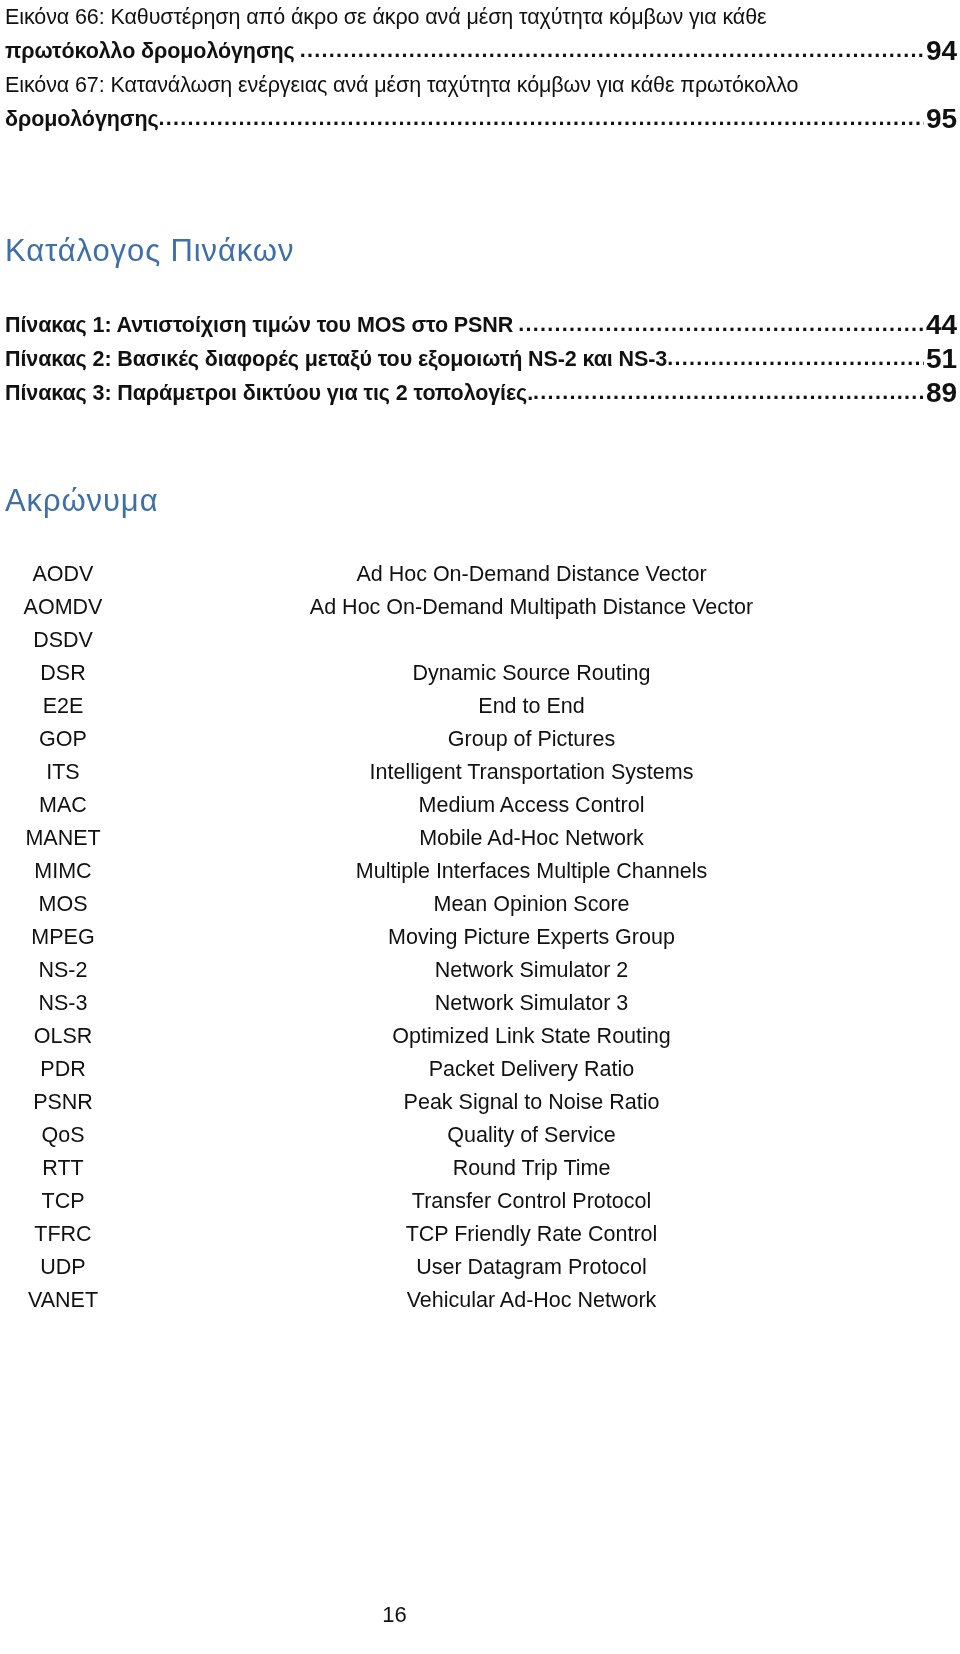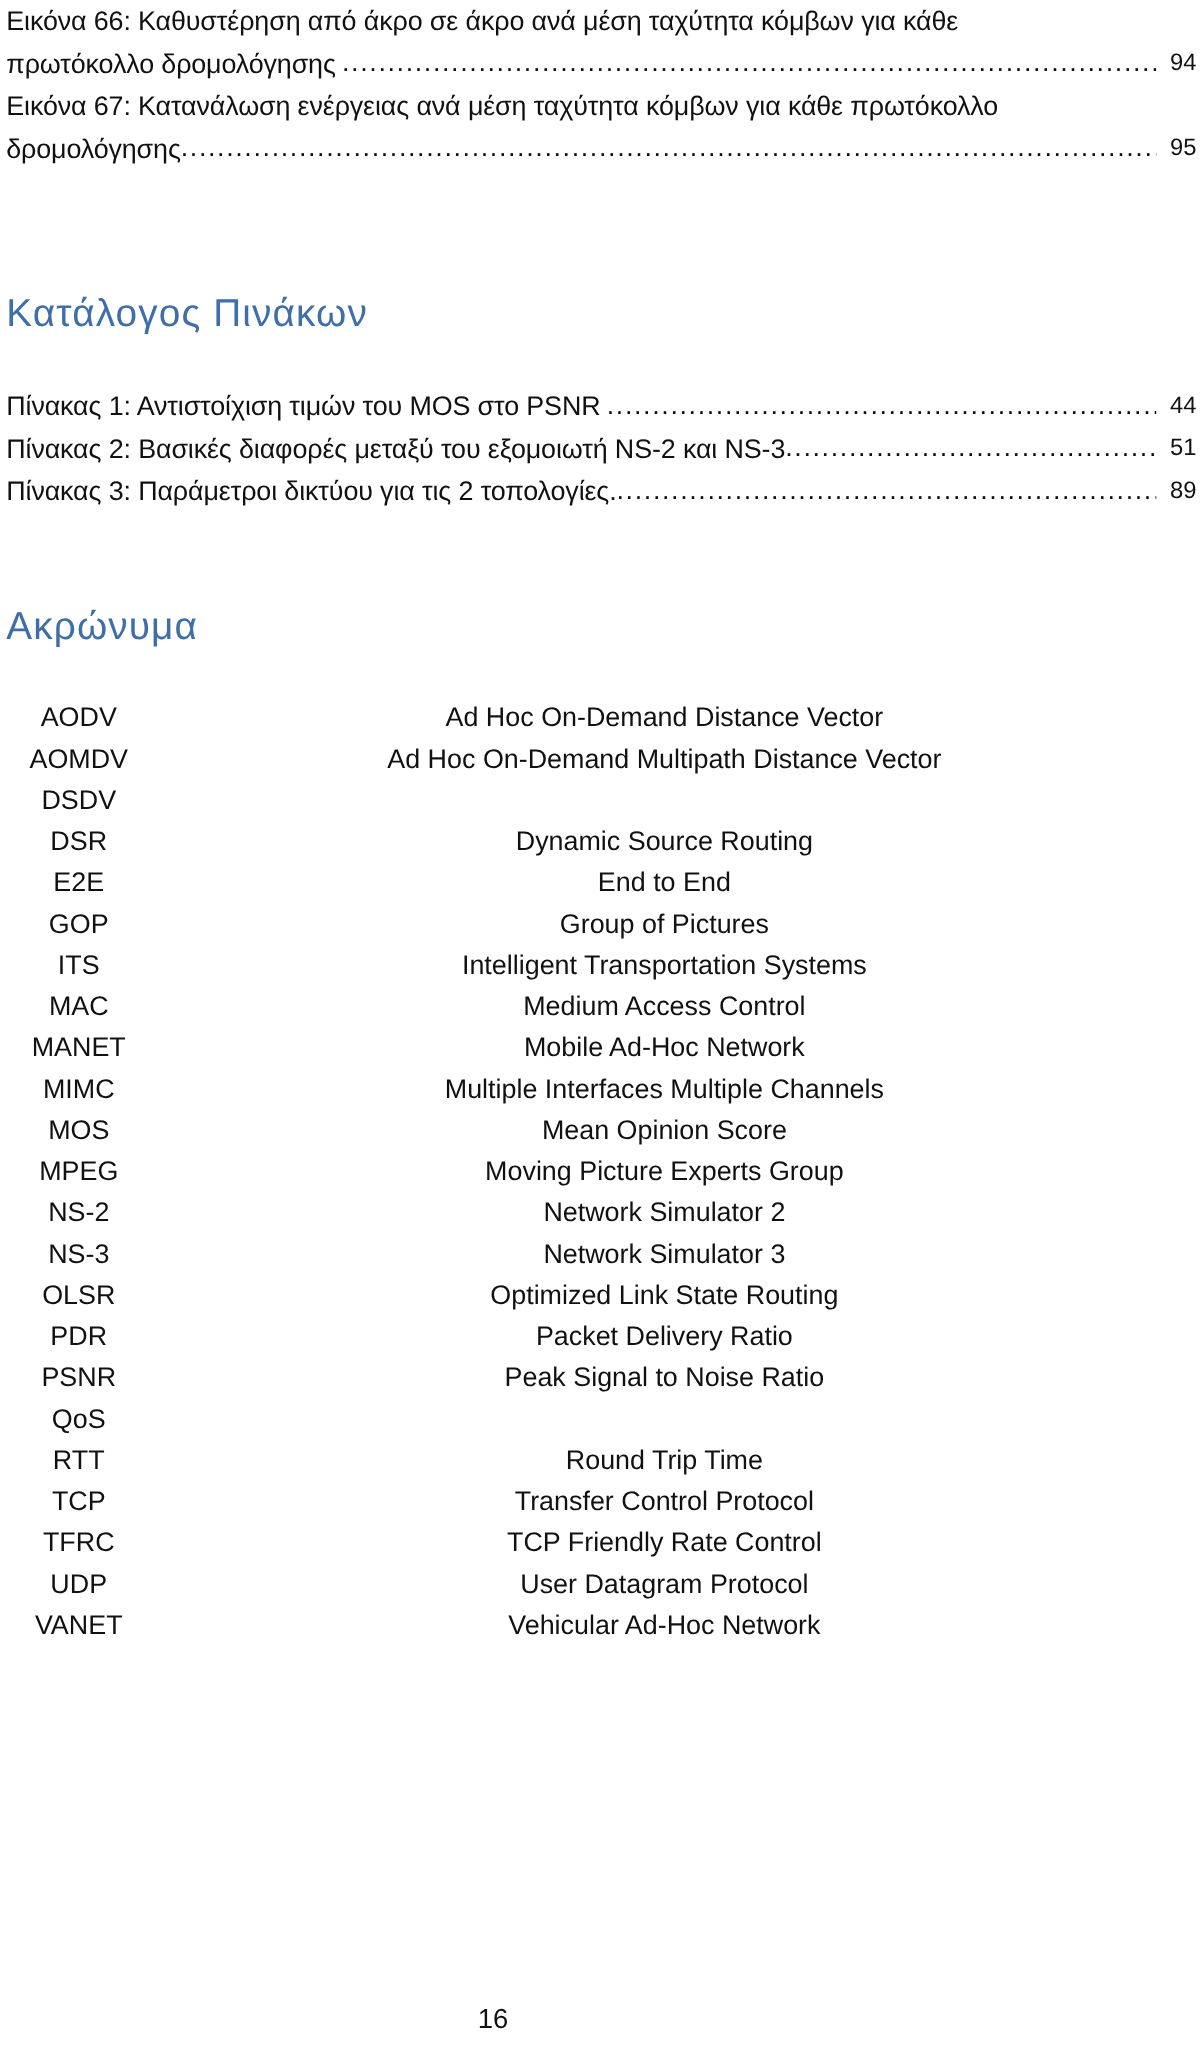--- a/index.html
+++ b/index.html
@@ -43,20 +43,21 @@
     letter-spacing: -0.1px;
     margin: 0;
     padding: 0;
     width: 952px;
   }
 
   .toc-row {
     display: flex;
     align-items: flex-end;
     width: 952px;
+    font-weight: bold;
   }
   .toc-text {
     white-space: pre;
     flex: 0 0 auto;
   }
   .toc-leader {
     flex: 1 1 auto;
     overflow: hidden;
     white-space: nowrap;
     margin: 0 2px 0 0;
@@ -68,21 +69,21 @@
   }
   .toc-leader::after {
     content: "...........................................................................................................................................................";
   }
   .toc-leader.tight { margin-left: 0; }
   .toc-leader.spaced { margin-left: 5px; }
   .toc-page {
     flex: 0 0 auto;
     text-align: right;
     min-width: 30px;
-    font-size: 19px;
+    font-size: 28px;
   }
 
   
   .toc-plain { white-space: pre; }
 
   
   .heading {
     font-size: 31px;
     line-height: 38px;
     color: #3f6fa8;
@@ -260,20 +261,21 @@
         <div class="acro-row">
           <span class="acro-key">PDR</span>
           <span class="acro-val">Packet Delivery Ratio</span>
         </div>
         <div class="acro-row">
           <span class="acro-key">PSNR</span>
           <span class="acro-val">Peak Signal to Noise Ratio</span>
         </div>
         <div class="acro-row">
           <span class="acro-key">QoS</span>
+          <span class="acro-val">Quality of Service</span>
         </div>
         <div class="acro-row">
           <span class="acro-key">RTT</span>
           <span class="acro-val">Round Trip Time</span>
         </div>
         <div class="acro-row">
           <span class="acro-key">TCP</span>
           <span class="acro-val">Transfer Control Protocol</span>
         </div>
         <div class="acro-row">

